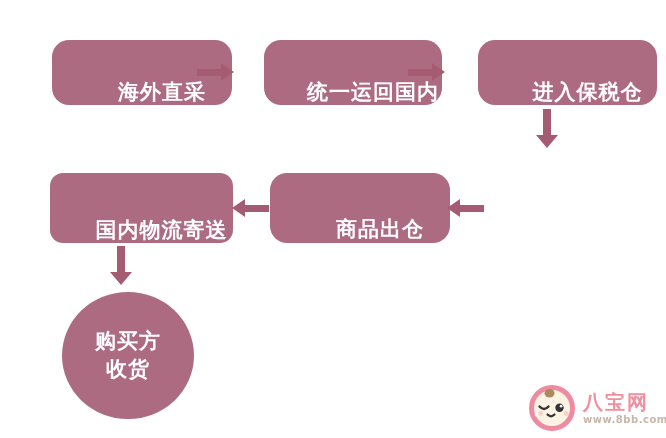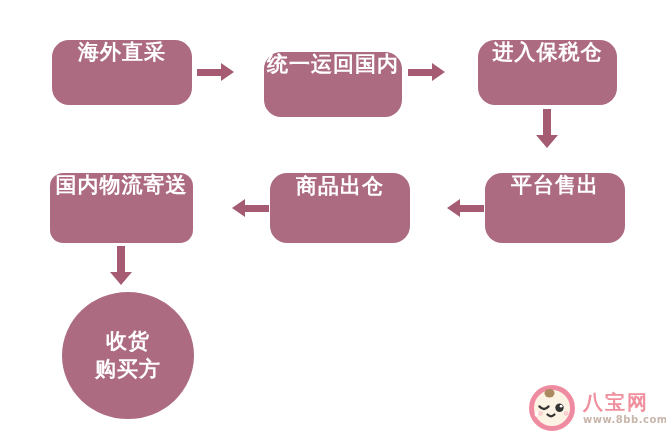--- a/index.html
+++ b/index.html
@@ -22,24 +22,25 @@
     background:#ffffff;
     overflow:hidden;
   }
   .node{
     position:absolute;
     background:var(--node-fill);
     border-radius:17px;
     display:flex;
     flex-direction:column;
     align-items:center;
-    justify-content:flex-start;
+    justify-content:flex-end;
     color:var(--node-text);
     font-weight:bold;
     text-align:center;
+    padding-left:40px;
   }
   .node .lbl{font-size:21px;letter-spacing:1px;line-height:1.2;}
   .node .lbl-sm{font-size:21px;letter-spacing:1px;line-height:1.3;}
   .terminal-circle{
     position:absolute;
     left:62px;top:292px;
     width:132px;height:127px;
     background:var(--node-fill);
     border-radius:50%;
     display:flex;
@@ -92,21 +93,21 @@
 
   <div class="node" style="left:52px;top:40px;width:140px;height:65px;">
     <div class="lbl">海外直采</div>
   </div>
 
   <div class="h-arrow fwd" style="left:197px;top:63px;">
     <div class="shaft"></div>
     <div class="head"></div>
   </div>
 
-  <div class="node" style="left:264px;top:52px;width:138px;height:65px;">
+  <div class="node" style="left:264px;top:40px;width:138px;height:65px;">
     <div class="lbl">统一运回国内</div>
   </div>
 
   <div class="h-arrow fwd" style="left:408px;top:63px;">
     <div class="shaft"></div>
     <div class="head"></div>
   </div>
 
   <div class="node" style="left:478px;top:40px;width:139px;height:65px;">
     <div class="lbl">进入保税仓</div>
@@ -128,32 +129,29 @@
 
   <div class="node" style="left:270px;top:173px;width:140px;height:70px;">
     <div class="lbl-sm">商品出仓</div>
   </div>
 
   <div class="h-arrow rev" style="left:447px;top:199px;">
     <div class="shaft"></div>
     <div class="head"></div>
   </div>
 
-  <div class="node" style="left:485px;top:173px;width:140px;height:70px;">
-    <div class="lbl">平台售出</div>
-  </div>
 
   <div class="v-arrow" style="left:110px;top:246px;">
     <div class="shaft"></div>
     <div class="head"></div>
   </div>
 
   <div class="terminal-circle">
+    <div class="lbl">购买方</div>
     <div class="lbl">收货</div>
-    <div class="lbl">购买方</div>
   </div>
 
   <div class="logo">
     <svg class="logo-icon" viewBox="0 0 48 48" aria-hidden="true">
       <circle cx="24" cy="24" r="20.5" fill="#fcf3e4" stroke="#ef8ba0" stroke-width="5"></circle>
       <ellipse cx="8.6" cy="30" rx="1.8" ry="2.8" fill="#ffffff" opacity="0.85" transform="rotate(24 8.6 30)"></ellipse>
       <ellipse cx="21.5" cy="9.3" rx="5" ry="4.2" fill="#aa8a5e"></ellipse>
       <path d="M11.5 22.5 q4.5 5 9 0" stroke="#333333" stroke-width="2.4" fill="none" stroke-linecap="round"></path>
       <circle cx="31.5" cy="23.8" r="4.2" fill="#333333"></circle>
       <circle cx="33.1" cy="22.2" r="1.4" fill="#ffffff"></circle>

